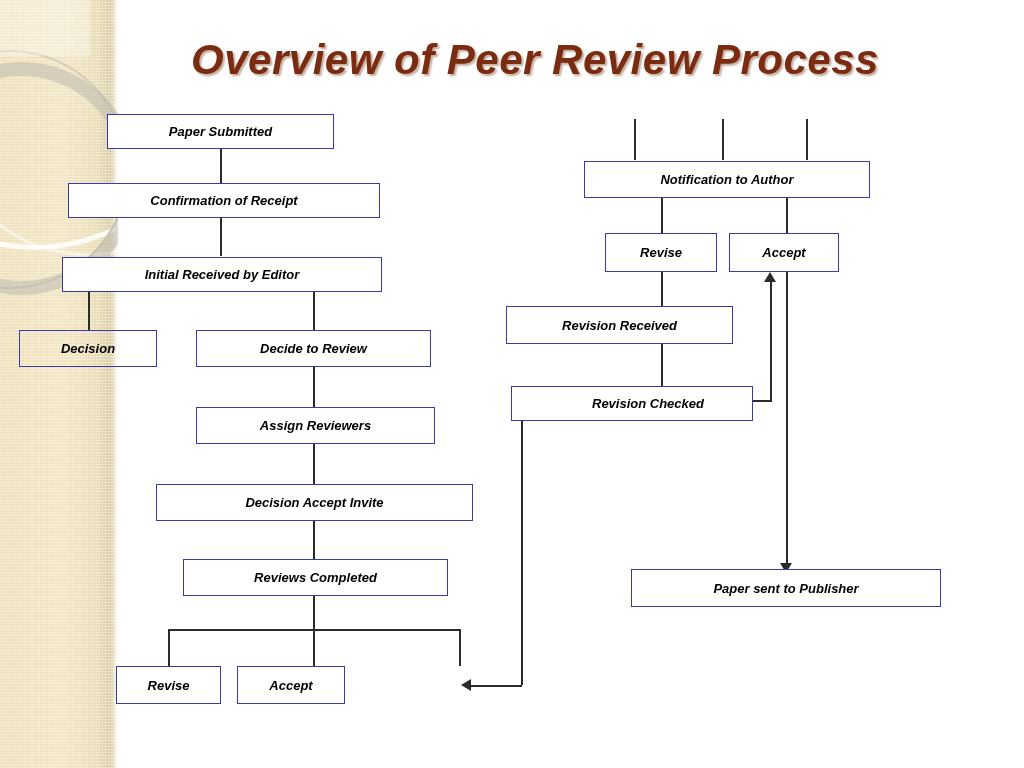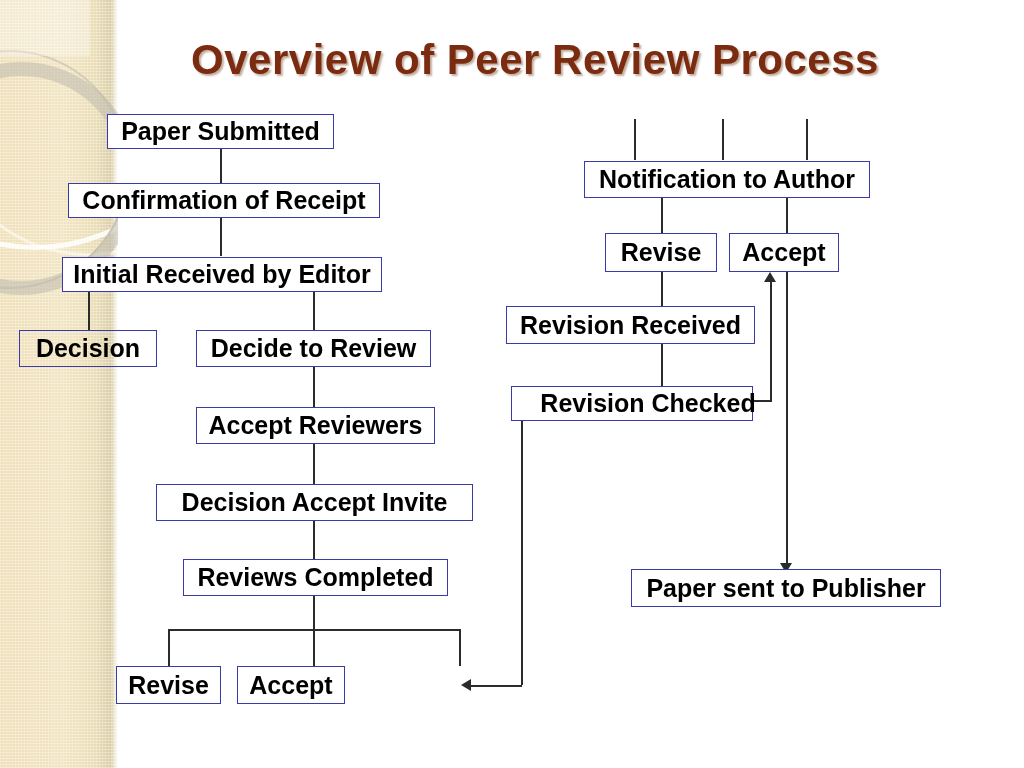--- a/index.html
+++ b/index.html
@@ -9,20 +9,21 @@
   }
   body {
     font-family: "Liberation Sans", sans-serif;
   }
   #slide {
     position: relative;
     width: 1024px;
     height: 768px;
     background: #ffffff;
     overflow: hidden;
+    font-style: italic;
   }
 
   
   #side-band {
     position: absolute;
     left: 0; top: 0;
     width: 118px;
     height: 768px;
     background:
       linear-gradient(to right,
@@ -93,21 +94,21 @@
   }
 
   
   .node {
     position: absolute;
     box-sizing: border-box;
     border: 1.5px solid #3B3BA8;
     background: transparent;
     color: #000000;
     font-weight: bold;
-    font-size: 25px;
+    font-size: 13px;
     display: flex;
     align-items: center;
     justify-content: center;
     white-space: nowrap;
     z-index: 3;
   }
   .node.opaque { background: #ffffff; }
 
   
   .conn {
@@ -212,21 +213,21 @@
 
   <div class="node" style="left:19px; top:330px; width:138px; height:37px;">
     <span>Decision</span>
   </div>
 
   <div class="node opaque" style="left:196px; top:330px; width:235px; height:37px;">
     <span>Decide to Review</span>
   </div>
 
   <div class="node opaque" style="left:196px; top:407px; width:239px; height:37px;">
-    <span>Accept Reviewers</span>
+    <span>Assign Reviewers</span>
   </div>
 
   <div class="node opaque" style="left:156px; top:484px; width:317px; height:37px;">
     <span>Decision Accept Invite</span>
   </div>
 
   <div class="node opaque" style="left:183px; top:559px; width:265px; height:37px;">
     <span>Reviews Completed</span>
   </div>
 
@@ -244,21 +245,21 @@
   </div>
 
   <div class="node opaque" style="left:605px; top:233px; width:112px; height:39px;">
     <span>Revise</span>
   </div>
 
   <div class="node opaque" style="left:729px; top:233px; width:110px; height:39px;">
     <span>Accept</span>
   </div>
 
-  <div class="node opaque" style="left:506px; top:306px; width:249px; height:38px;">
+  <div class="node opaque" style="left:506px; top:306px; width:227px; height:38px;">
     <span>Revision Received</span>
   </div>
 
   <div class="node opaque" style="left:511px; top:386px; width:242px; height:35px;padding-left:32px;">
     <span>Revision Checked</span>
   </div>
 
   <div class="node opaque" style="left:631px; top:569px; width:310px; height:38px;">
     <span>Paper sent to Publisher</span>
   </div>

